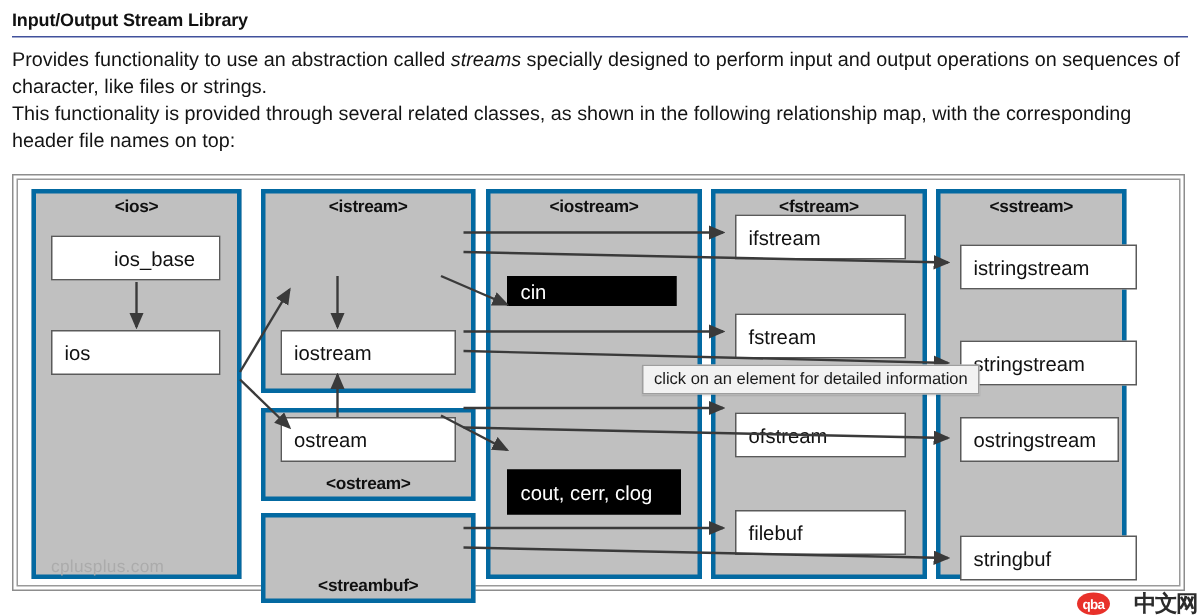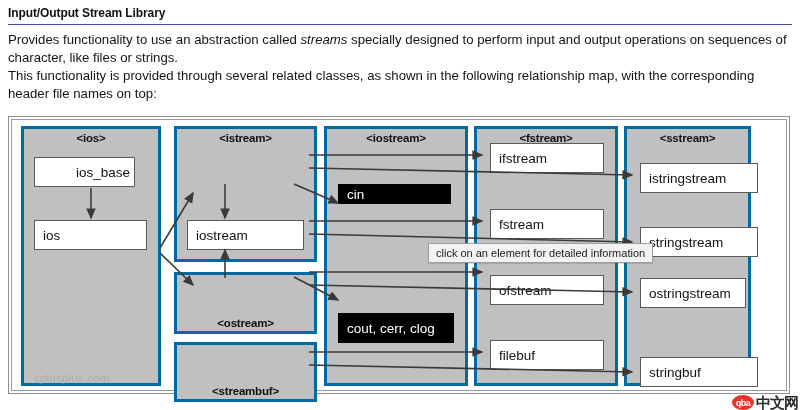--- a/index.html
+++ b/index.html
@@ -151,21 +151,21 @@
     z-index: 20;
   }
 
   
   .corner-logo {
     position: absolute;
     right: 2px;
     bottom: 0px;
     display: flex;
     align-items: flex-end;
-    gap: 2px;
+    gap: 16px;
     z-index: 60;
   }
   .logo-badge {
     width: 22px;
     height: 15px;
     border-radius: 50%;
     background: #e8312a;
     color: #ffffff;
     font-size: 9px;
     font-weight: bold;
@@ -256,24 +256,25 @@
         <path d="M297,152 L470,152"></path>
 
         <path d="M297,165 L620,172"></path>
 
         <path d="M297,232 L470,232"></path>
 
         <path d="M297,245 L620,252"></path>
       </g>
     </svg>
 
-    <div class="node" style="left:22px; top:37px; width:101px; height:30px;padding-left:41px;">ios_base</div>
+    <div class="node" style="left:22px; top:37px; width:113px; height:30px;padding-left:41px;">ios_base</div>
     <div class="node" style="left:22px; top:100px; width:113px; height:30px;">ios</div>
 
     <div class="node" style="left:175px; top:100px; width:117px; height:30px;">iostream</div>
+    <div class="node" style="left:175px; top:158px; width:117px; height:30px;">ostream</div>
 
     <div class="node dark" style="left:326px; top:64px; width:113px; height:20px;">cin</div>
     <div class="node dark" style="left:326px; top:193px; width:116px; height:30px;">cout, cerr, clog</div>
 
     <div class="node" style="left:478px; top:23px; width:114px; height:30px;">ifstream</div>
     <div class="node" style="left:478px; top:89px; width:114px; height:30px;">fstream</div>
     <div class="node" style="left:478px; top:155px; width:114px; height:30px;">ofstream</div>
     <div class="node" style="left:478px; top:220px; width:114px; height:30px;">filebuf</div>
 
     <div class="node" style="left:628px; top:43px; width:118px; height:30px;">istringstream</div>

